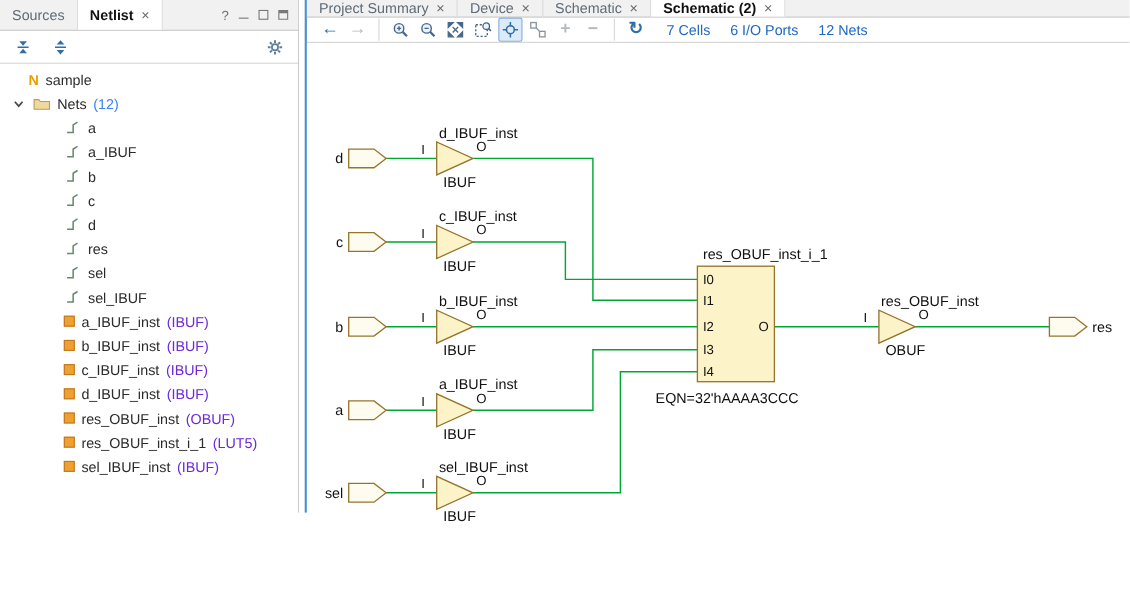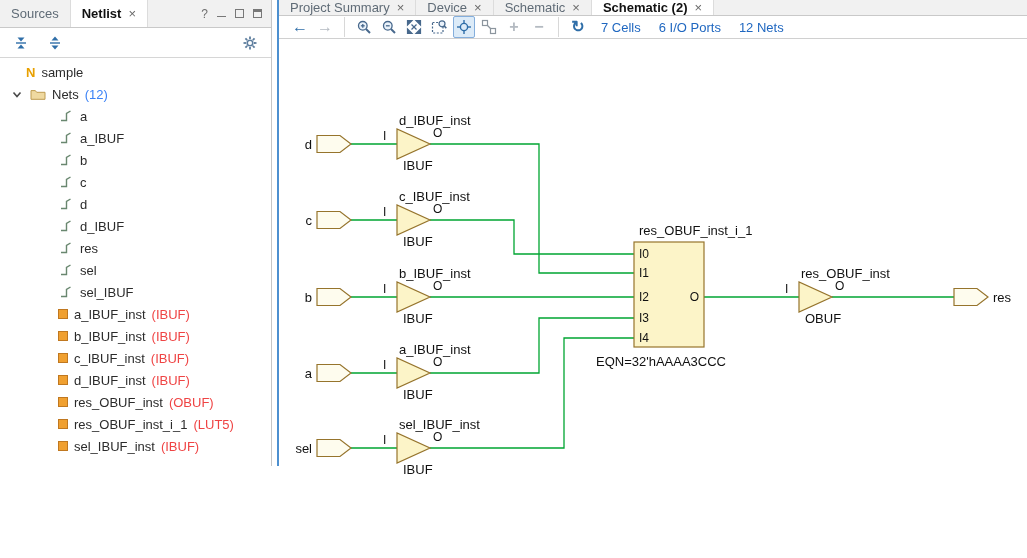--- a/index.html
+++ b/index.html
@@ -23,33 +23,33 @@
   .dash { width:9px; height:1px; background:#787878; display:inline-block; margin-top:6px;}
 
   .lp-toolbar { height:30px; border-bottom:1px solid #d6d6d6; display:flex; align-items:center; gap:12px; padding:0 10px; }
   .lp-toolbar .right { margin-left:auto; }
   .ic { width:16px; height:16px; display:block; }
   .icbtn { width:22px; height:22px; display:flex; align-items:center; justify-content:center; border-radius:2px; }
 
   .tree { padding-top:3px; overflow:hidden; flex:1; }
   .trow { height:22px; display:flex; align-items:center; gap:6px; white-space:nowrap; }
   .trow .count { color:#3b82f6; }
-  .trow .type { color:#ef4444; }
+  .trow .type { color:#6d28d9; }
   .n-root { color:#e8a000; font-weight:bold; font-size:13px; }
   .cellsq { width:10px; height:10px; background:#f0a030; border:1px solid #c07820; display:inline-block; }
   .chev { width:14px; height:14px; }
 
   
   .sch-toolbar { height:34px; border-bottom:1px solid #d0d0d0; display:flex; align-items:center; gap:3px; padding:0 10px; }
   .sep { width:1px; height:20px; background:#d8d8d8; margin:0 5px; }
   .uic { font-size:16px; font-weight:bold; line-height:1; }
   .blue { color:#2f6ea8; }
   .gray { color:#b4bac1; }
   .icbtn.sel { background:#dcebf8; border:1px solid #84aedc; }
-  .links { display:flex; gap:18px; margin-left:9px; }
+  .links { display:flex; gap:18px; margin-left:14px; }
   .link { color:#1f67c0; cursor:pointer; }
 
   
   .canvas { flex:1; background:#fff; position:relative; }
   svg text { font-family:"Liberation Sans", sans-serif; fill:#111; }
   .cell { fill:#fcf4c8; stroke:#96742c; stroke-width:1.2; }
   .port { fill:#fefcee; stroke:#96742c; stroke-width:1.2; }
   .wire { fill:none; stroke:#00a532; stroke-width:1.3; }
   .lbl { font-size:13px; }
   .pinlbl { font-size:12px; }
@@ -218,26 +218,20 @@
       <div class="trow" style="padding-left:58px">
           <svg class="ic">
             <use href="#ic-net"></use>
           </svg>
           <span>d</span>
         </div>
       <div class="trow" style="padding-left:58px">
           <svg class="ic">
             <use href="#ic-net"></use>
           </svg>
-          <span>d_IBUF</span>
-        </div>
-      <div class="trow" style="padding-left:58px">
-          <svg class="ic">
-            <use href="#ic-net"></use>
-          </svg>
           <span>res</span>
         </div>
       <div class="trow" style="padding-left:58px">
           <svg class="ic">
             <use href="#ic-net"></use>
           </svg>
           <span>sel</span>
         </div>
       <div class="trow" style="padding-left:58px">
           <svg class="ic">

